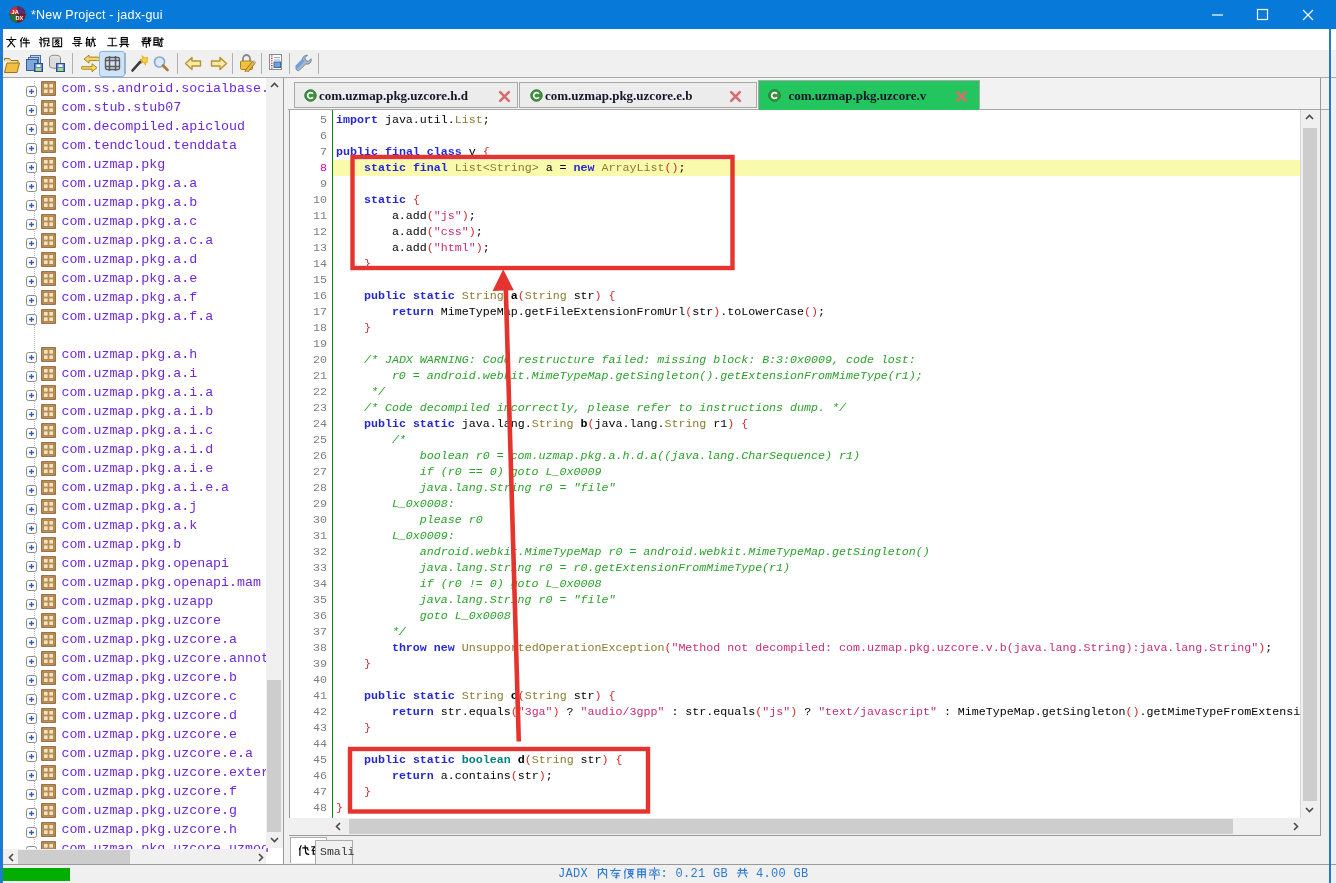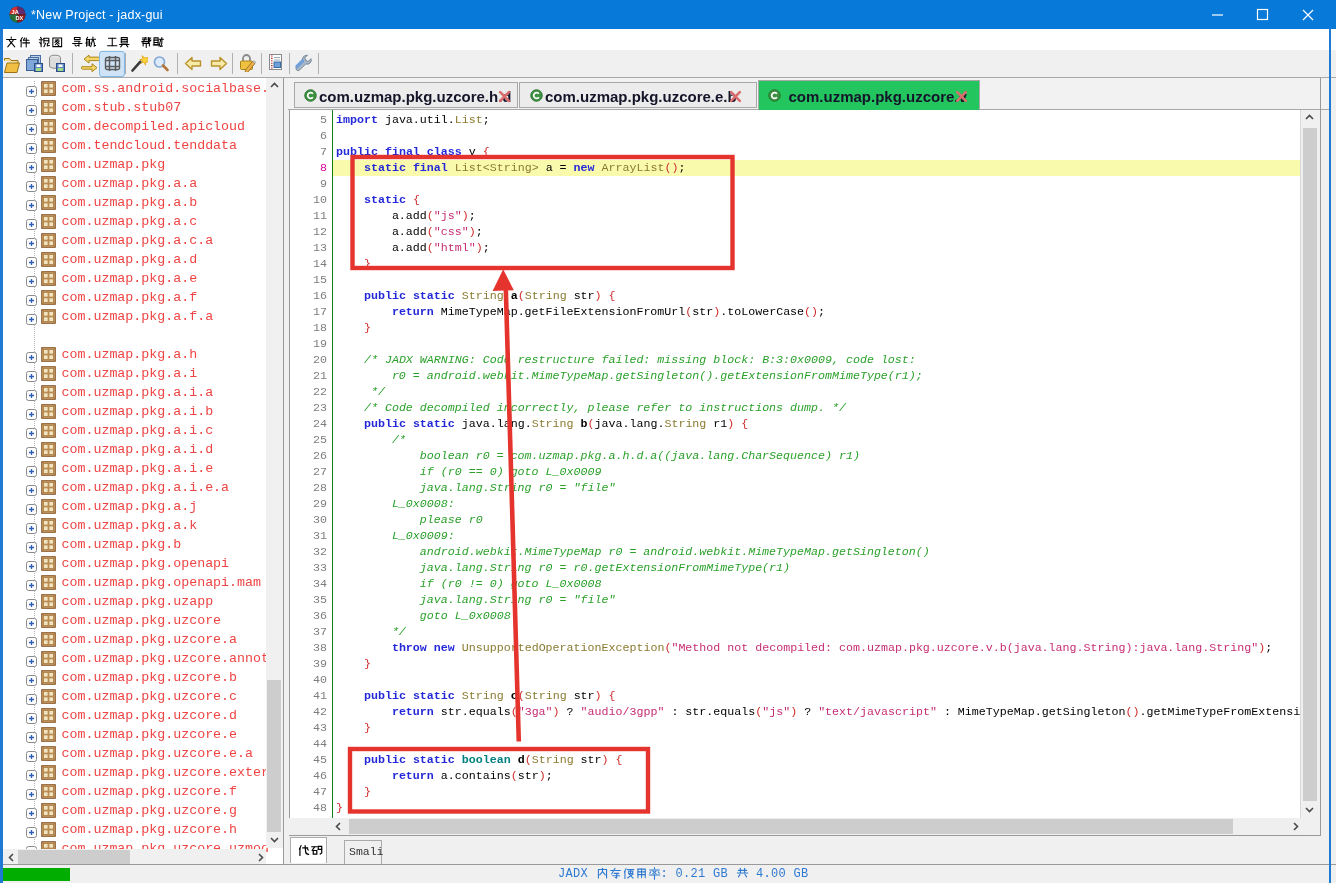--- a/index.html
+++ b/index.html
@@ -10,51 +10,51 @@
 .cjk{display:inline-block}
 .toolbar{position:absolute;left:0;top:50px;width:1336px;height:28px;background:#f0f0f0;border-bottom:1px solid #a8a8a8}
 .tbi{position:absolute}
 .tsep{position:absolute;top:3px;width:1px;height:21px;background:#b0b0b0}
 .tsel{position:absolute;left:99px;top:1px;width:26px;height:26px;background:#cfe3f6;border:1px solid #84b6e8;border-radius:3px}
 .tree{position:absolute;left:3px;top:78px;width:281px;height:788px;background:#fff;overflow:hidden;border-right:1px solid #9a9a9a}
 .treedots{position:absolute;left:31px;top:3px;width:1px;height:763px;border-left:1px dotted #b5b5b5}
 .trow{position:absolute;left:0;height:19px;width:280px}
 .pb{position:absolute;left:22.5px;top:4px}
 .pi{position:absolute;left:38px;top:2px}
-.tt{position:absolute;left:58.5px;top:2.2px;font-family:"Liberation Mono",monospace;font-size:13.3px;color:#ef4444;white-space:pre}
+.tt{position:absolute;left:58.5px;top:2.2px;font-family:"Liberation Mono",monospace;font-size:13.3px;color:#6d28d9;white-space:pre}
 .tvscroll{position:absolute;left:266px;top:78px;width:17px;height:770px;background:#f0f0f0}
 .thscroll{position:absolute;left:3px;top:849px;width:263px;height:17px;background:#f0f0f0}
 .sbtn{position:absolute;width:16px;height:16px;display:flex;align-items:center;justify-content:center}
 .sthumb{position:absolute;background:#cdcdcd}
 .editor{position:absolute;left:288px;top:78px;width:1042px;height:788px;background:#f0f0f0}
 .tabbar{position:absolute;left:0;top:0;width:1042px;height:32px;background:#f2f2f2}
 .tab{position:absolute;height:26px;top:4px;background:#ececec;border:1px solid #a8a8a8}
 .tab.ti{top:4px;height:26px}
 .tab.ta{top:1.5px;height:30.5px;background:#22c55e;border-bottom:none;z-index:3}
-.tabt{position:absolute;left:24px;top:5px;font-family:Liberation Sans, sans-serif;font-weight:bold;font-size:15px;color:#15152a;white-space:pre}
+.tabt{position:absolute;left:24px;top:5px;font-family:Liberation Serif, serif;font-weight:bold;font-size:13px;color:#15152a;white-space:pre}
 .ta .tabt{top:7px;left:29.5px}
 .tabline{position:absolute;left:0;top:31px;width:1042px;height:1px;background:#a8a8a8}
 .codewrap{position:absolute;left:1px;top:32px;width:1028px;height:708px;background:#fff;overflow:hidden;border-left:1px solid #9a9a9a}
 .yellow{position:absolute;left:43px;top:50px;width:984px;height:16px;background:#fafaad}
 .gut{position:absolute;left:0;top:2px;width:37px;text-align:right;font-family:"Liberation Mono",monospace;font-size:11.65px;line-height:16px;color:#7d7d7d;white-space:pre}
 .gut .cur{color:#d6009e}
 .gline{position:absolute;left:41.5px;top:0;width:1.5px;height:708px;background:#0e800e}
 .code{position:absolute;left:46px;top:2px;font-family:"Liberation Mono",monospace;font-size:11.65px;line-height:16px;color:#000;white-space:pre}
 .code .k{color:#2328d8;font-weight:bold}
 .code .t{color:#8a7b31}
 .code .b{color:#008080;font-weight:bold}
 .code .s{color:#c62d74}
 .code .p{color:#cf2b2b}
 .code .c{color:#2aa12a;font-style:italic}
 .code .m{font-weight:bold}
 .evscroll{position:absolute;left:1012px;top:32px;width:17px;height:708px;background:#f0f0f0;border-left:1px solid #d8d8d8}
 .ehscroll{position:absolute;left:42px;top:740px;width:970px;height:17px;background:#efefef}
 .btabs{position:absolute;left:0;top:758px;width:1042px;height:28px;background:#f0f0f0}
 .btab1{position:absolute;left:2px;top:1px;width:37px;height:26px;background:#fff;border:1px solid #adadad;border-bottom:none}
-.btab2{position:absolute;left:56px;top:4px;width:38px;height:29px;background:#f0f0f0;border:1px solid #aaa;border-bottom:none}
+.btab2{position:absolute;left:27px;top:4px;width:38px;height:29px;background:#f0f0f0;border:1px solid #aaa;border-bottom:none}
 .statussep{position:absolute;left:0;top:864px;width:1336px;height:1px;background:#9a9a9a}
 .statusbar{position:absolute;left:0;top:865px;width:1336px;height:18px;background:#f0f0f0}
 .progress{position:absolute;left:3px;top:3px;width:67px;height:13px;background:#00ad00}
 .stext{position:absolute;left:558px;top:0;height:17px;white-space:nowrap;display:flex;align-items:center}
 .smono{font-family:"Liberation Mono",monospace;font-size:12px;color:#2f7ad1;letter-spacing:0.3px}
 .ovl{position:absolute;left:0;top:0;z-index:60;pointer-events:none}
 .wedge-l{position:absolute;left:0;top:29px;width:3px;height:854px;background:#1f7ad4}
 .wedge-r{position:absolute;left:1329px;top:29px;width:1.5px;height:854px;background:#1f7ad4}
 </style></head>
 <body>

